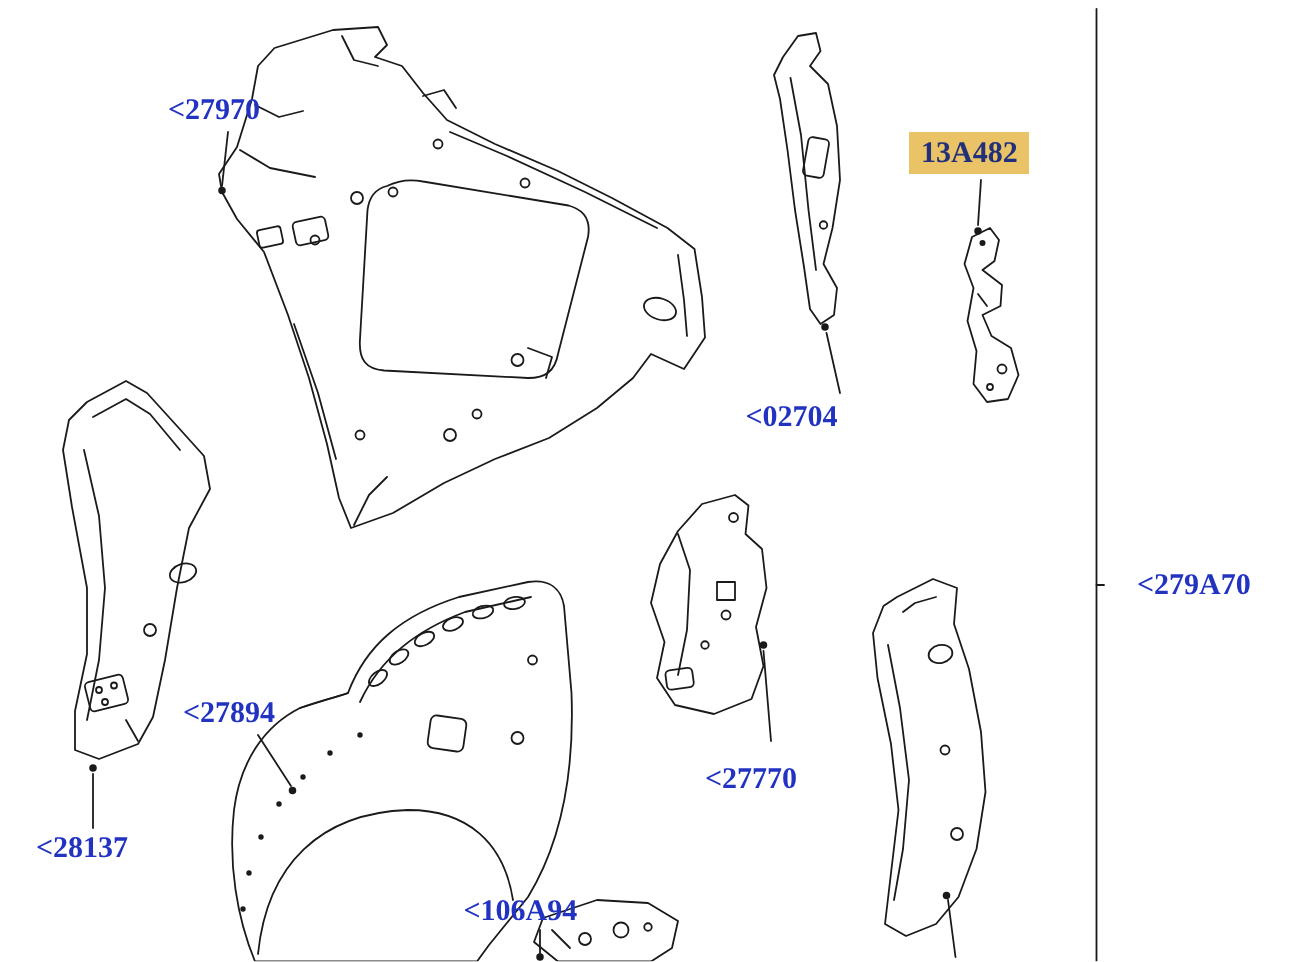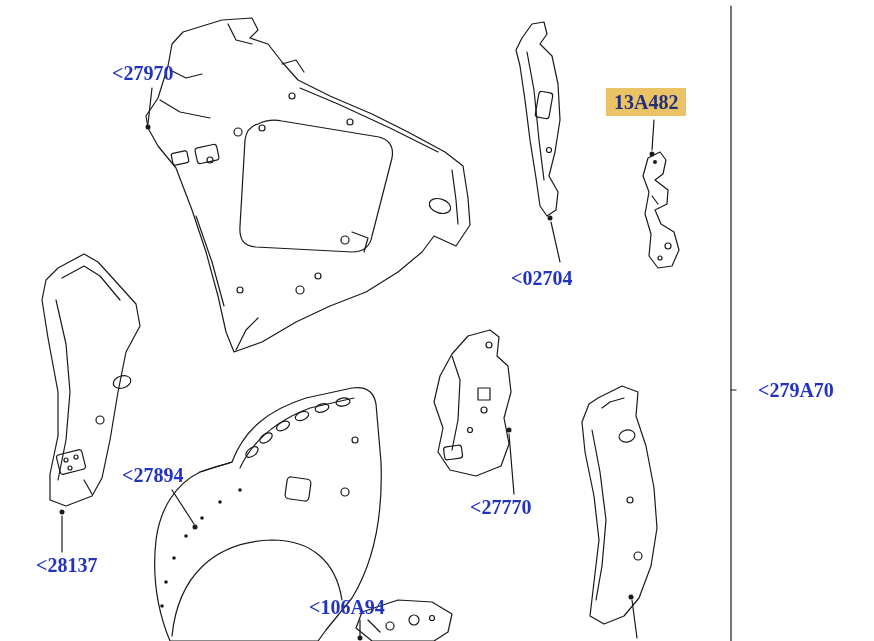--- a/index.html
+++ b/index.html
@@ -188,25 +188,25 @@
         <path d="M 632,600 L 637,638"></path>
         <circle class="dot" cx="631" cy="597" r="2.5"></circle>
       </g>
     </g>
   </svg>
 
   <div class="part-label" style="left:112px; top:61px">&lt;27970</div>
 
   <div class="part-label highlighted" style="left:606px; top:88px">13A482</div>
 
-  <div class="part-label" style="left:511px; top:266px">&lt;02704</div>
+  <div class="part-label" style="left:497px; top:266px">&lt;02704</div>
 
   <div class="part-label" style="left:758px; top:378px">&lt;279A70</div>
 
   <div class="part-label" style="left:122px; top:463px">&lt;27894</div>
 
-  <div class="part-label" style="left:470px; top:495px">&lt;27770</div>
-
-  <div class="part-label" style="left:36px; top:553px">&lt;28137</div>
+  <div class="part-label" style="left:470px; top:507px">&lt;27770</div>
+
+  <div class="part-label" style="left:24px; top:553px">&lt;28137</div>
 
   <div class="part-label" style="left:309px; top:595px">&lt;106A94</div>
 
 </div>
 
 </body></html>

